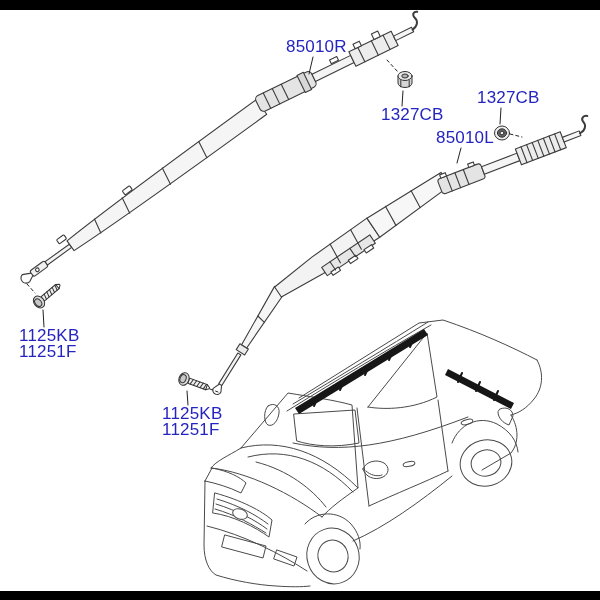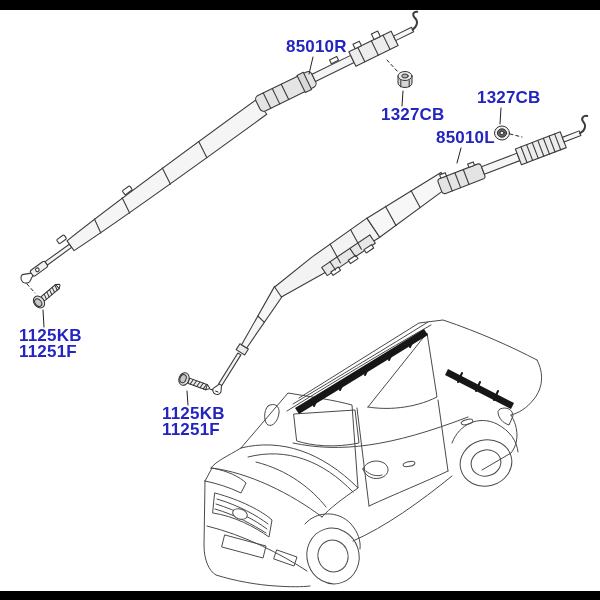--- a/index.html
+++ b/index.html
@@ -3,21 +3,21 @@
 <meta charset="utf-8">
 <style>
   html,body{margin:0;padding:0;}
   body{
     width:600px;height:600px;position:relative;overflow:hidden;
     background:#ffffff;font-family:"Liberation Sans",sans-serif;
   }
   .letterbox{position:absolute;left:0;width:600px;background:#000;}
   .letterbox.top{top:0;height:10px;}
   .letterbox.bottom{top:591px;height:9px;}
-  .stage{position:absolute;left:0;top:0;width:600px;height:540px;font-weight:bold;}
+  .stage{position:absolute;left:0;top:0;width:600px;height:540px;}
   svg.drawing{position:absolute;left:0;top:0;}
   .callout{
     position:absolute;color:#2424c0;font-size:17px;line-height:15.5px;
     letter-spacing:.2px;white-space:nowrap;cursor:pointer;
   }
   .c-85010R{left:286px;top:39px;}
   .c-1327CB-a{left:381px;top:107px;}
   .c-1327CB-b{left:477px;top:90px;}
   .c-85010L{left:436px;top:130px;}
   .c-bolt-left{left:19px;top:328px;}

